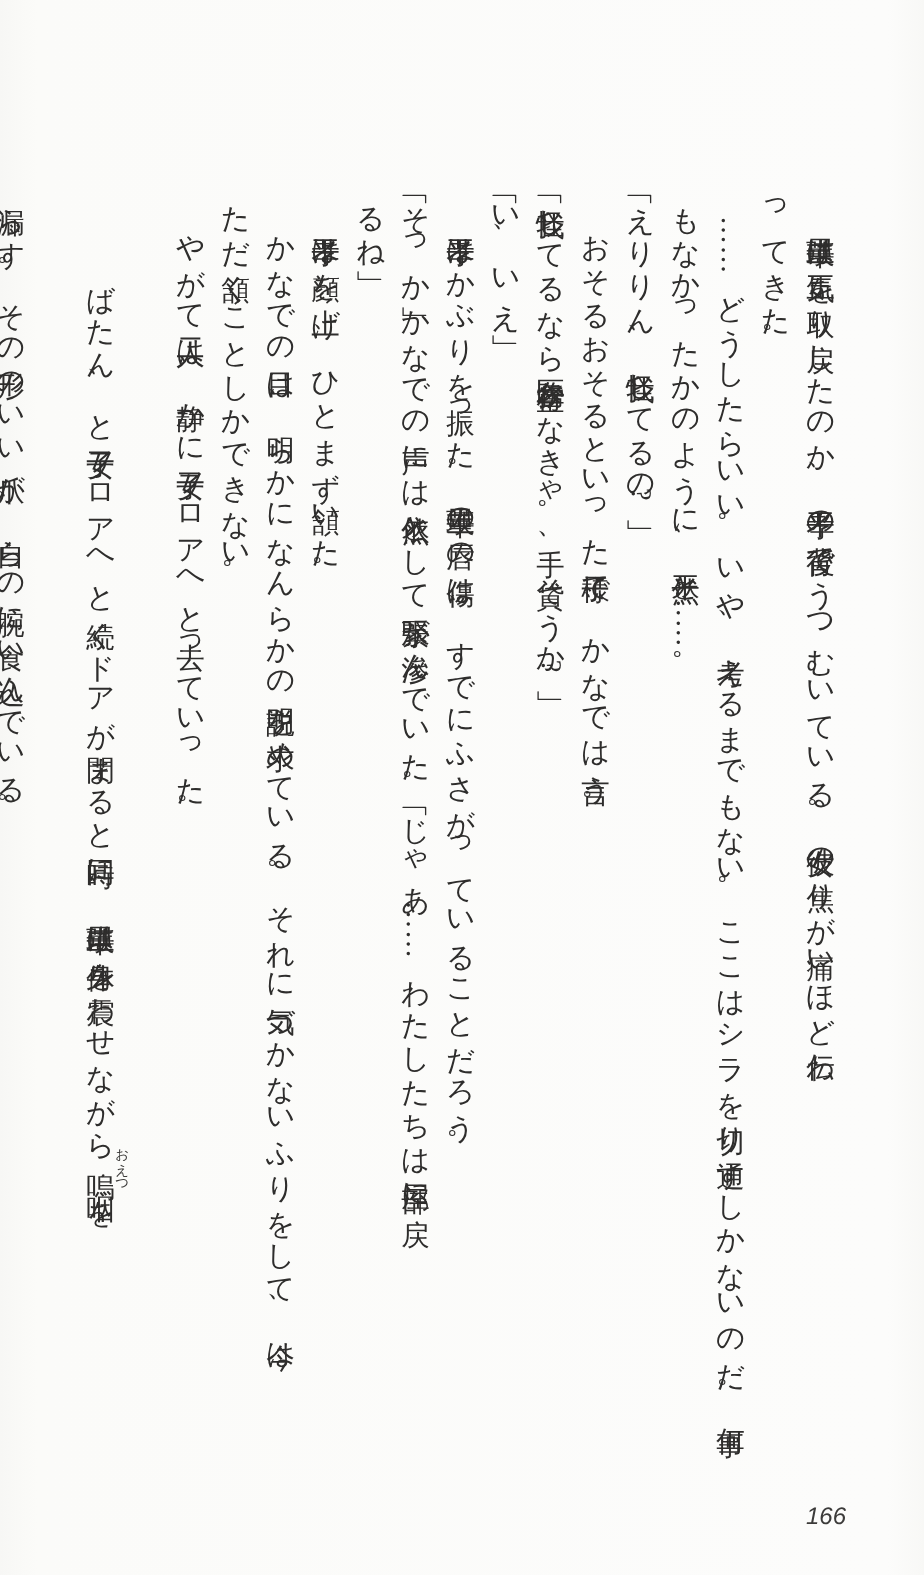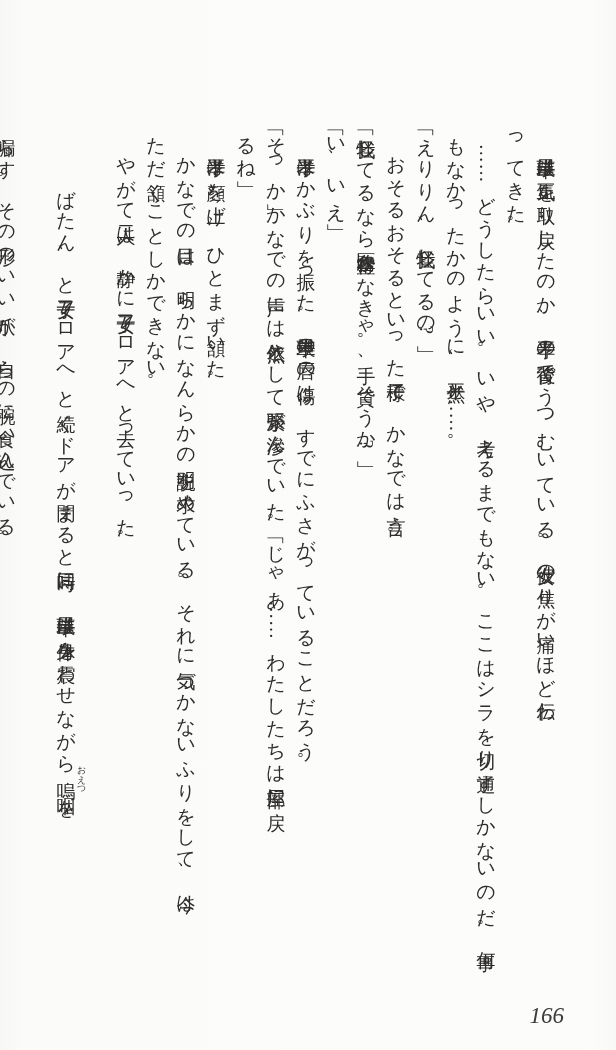--- a/index.html
+++ b/index.html
@@ -43,23 +43,23 @@
   }
   rt {
     font-size: 9px;
     letter-spacing: 0;
     color: #3c3b3a;
   }
   .page-number {
     position: absolute;
     top: 1003px;
     right: 52px;
-    font-family: Liberation Serif, serif;
+    font-family: Liberation Sans, sans-serif;
     font-style: italic;
-    font-size: 23px;
+    font-size: 16px;
     color: #3c3b3a;
   }
 </style>
 </head>
 <body>
 
 <div class="page">
 
   <div class="text-block">
     <div class="col">　瑛里華は正気を取り戻したのか、孝平の背後でうつむいている。彼女の焦りが痛いほど伝わ</div>

